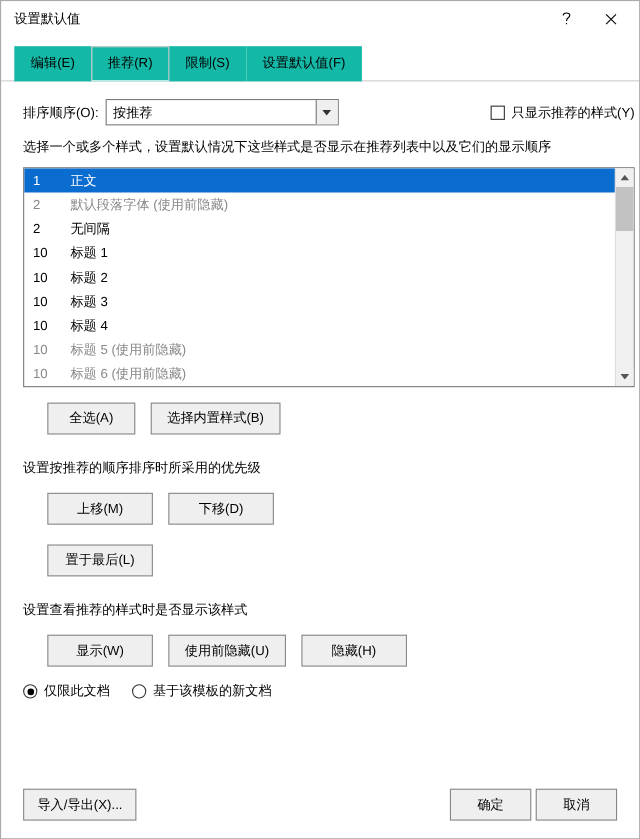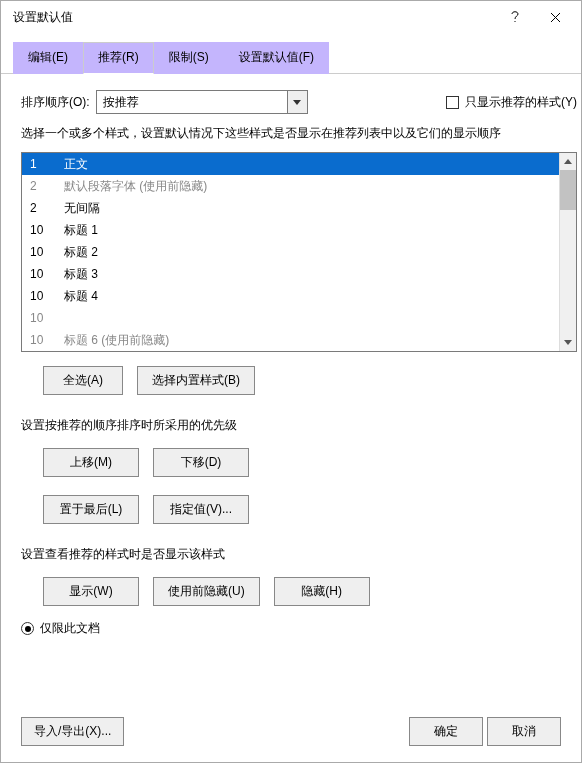--- a/index.html
+++ b/index.html
@@ -35,21 +35,21 @@
     display: flex;
     padding: 8px 12px 0 12px;
     border-bottom: 1px solid #ccc;
     gap: 0;
   }
   .tab {
     padding: 6px 14px 7px 14px;
     border: 1px solid transparent;
     position: relative;
     top: 1px;
-    background: #c4b5fd;
+    background: #14b8a6;
   }
   .tab.active {
     border: 1px solid #ccc;
     border-bottom: 1px solid #fff;
   }
   .content {
     flex: 1;
     padding: 16px 4px 10px 20px;
     display: flex;
     flex-direction: column;
@@ -204,20 +204,21 @@
           <div class="listrow">
             <span class="colnum">10</span>
             <span>标题 3</span>
           </div>
           <div class="listrow">
             <span class="colnum">10</span>
             <span>标题 4</span>
           </div>
           <div class="listrow dim">
             <span class="colnum">10</span>
+            <span>标题 5 (使用前隐藏)</span>
           </div>
           <div class="listrow dim">
             <span class="colnum">10</span>
             <span>标题 6 (使用前隐藏)</span>
           </div>
           <div class="listrow dim"></div>
         </div>
       <div class="scrollbar">
         <div class="sbbtn">
           <svg width="8" height="5" viewBox="0 0 8 5">
@@ -240,37 +241,40 @@
       <div class="btn"><span>选择内置样式(B)</span></div>
     </div>
 
     <div class="section-label">设置按推荐的顺序排序时所采用的优先级</div>
     <div class="btnrow">
       <div class="btn" style="min-width:96px"><span>上移(M)</span></div>
       <div class="btn" style="min-width:96px"><span>下移(D)</span></div>
     </div>
     <div class="btnrow">
       <div class="btn" style="min-width:96px"><span>置于最后(L)</span></div>
-      <div class="btn" style="min-width:96px"><span>指定值(V)...</span></div>
     </div>
 
     <div class="section-label">设置查看推荐的样式时是否显示该样式</div>
     <div class="btnrow">
       <div class="btn" style="min-width:96px"><span>显示(W)</span></div>
       <div class="btn"><span>使用前隐藏(U)</span></div>
       <div class="btn" style="min-width:96px"><span>隐藏(H)</span></div>
     </div>
 
     <div class="radiorow">
       <label class="radio">
         <span class="rcircle">
             <span class="rdot"></span>
           </span>
         <span>仅限此文档</span>
       </label>
+      <label class="radio">
+        <span class="rcircle"></span>
+        <span>基于该模板的新文档</span>
+      </label>
     </div>
 
   </div>
 
   <div class="footer">
     <div class="btn"><span>导入/导出(X)...</span></div>
     <div class="spacer"></div>
     <div class="btn"><span>确定</span></div>
     <div class="btn"><span>取消</span></div>
   </div>

